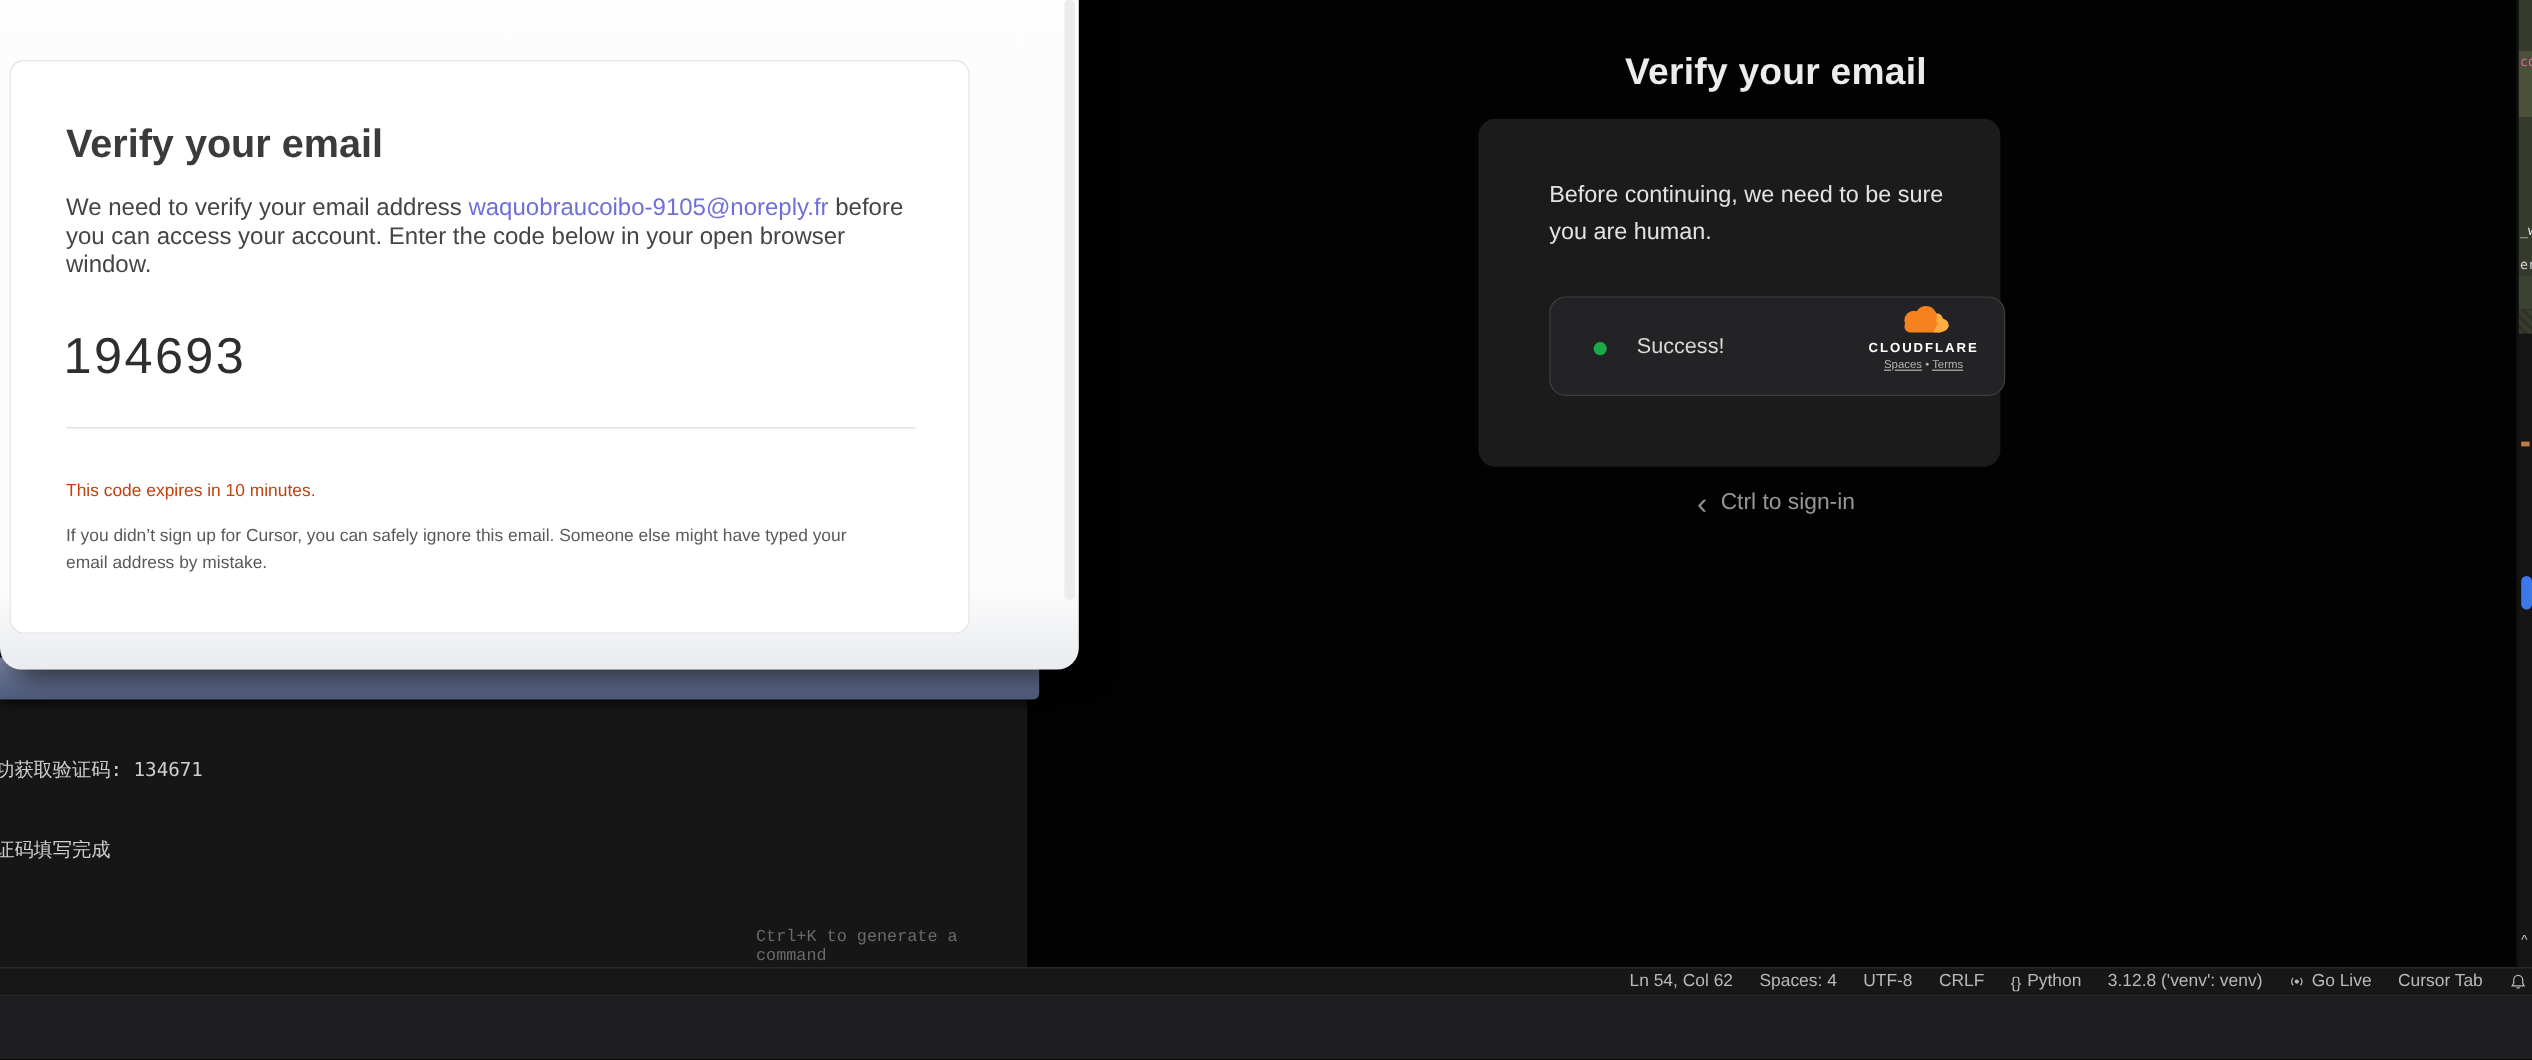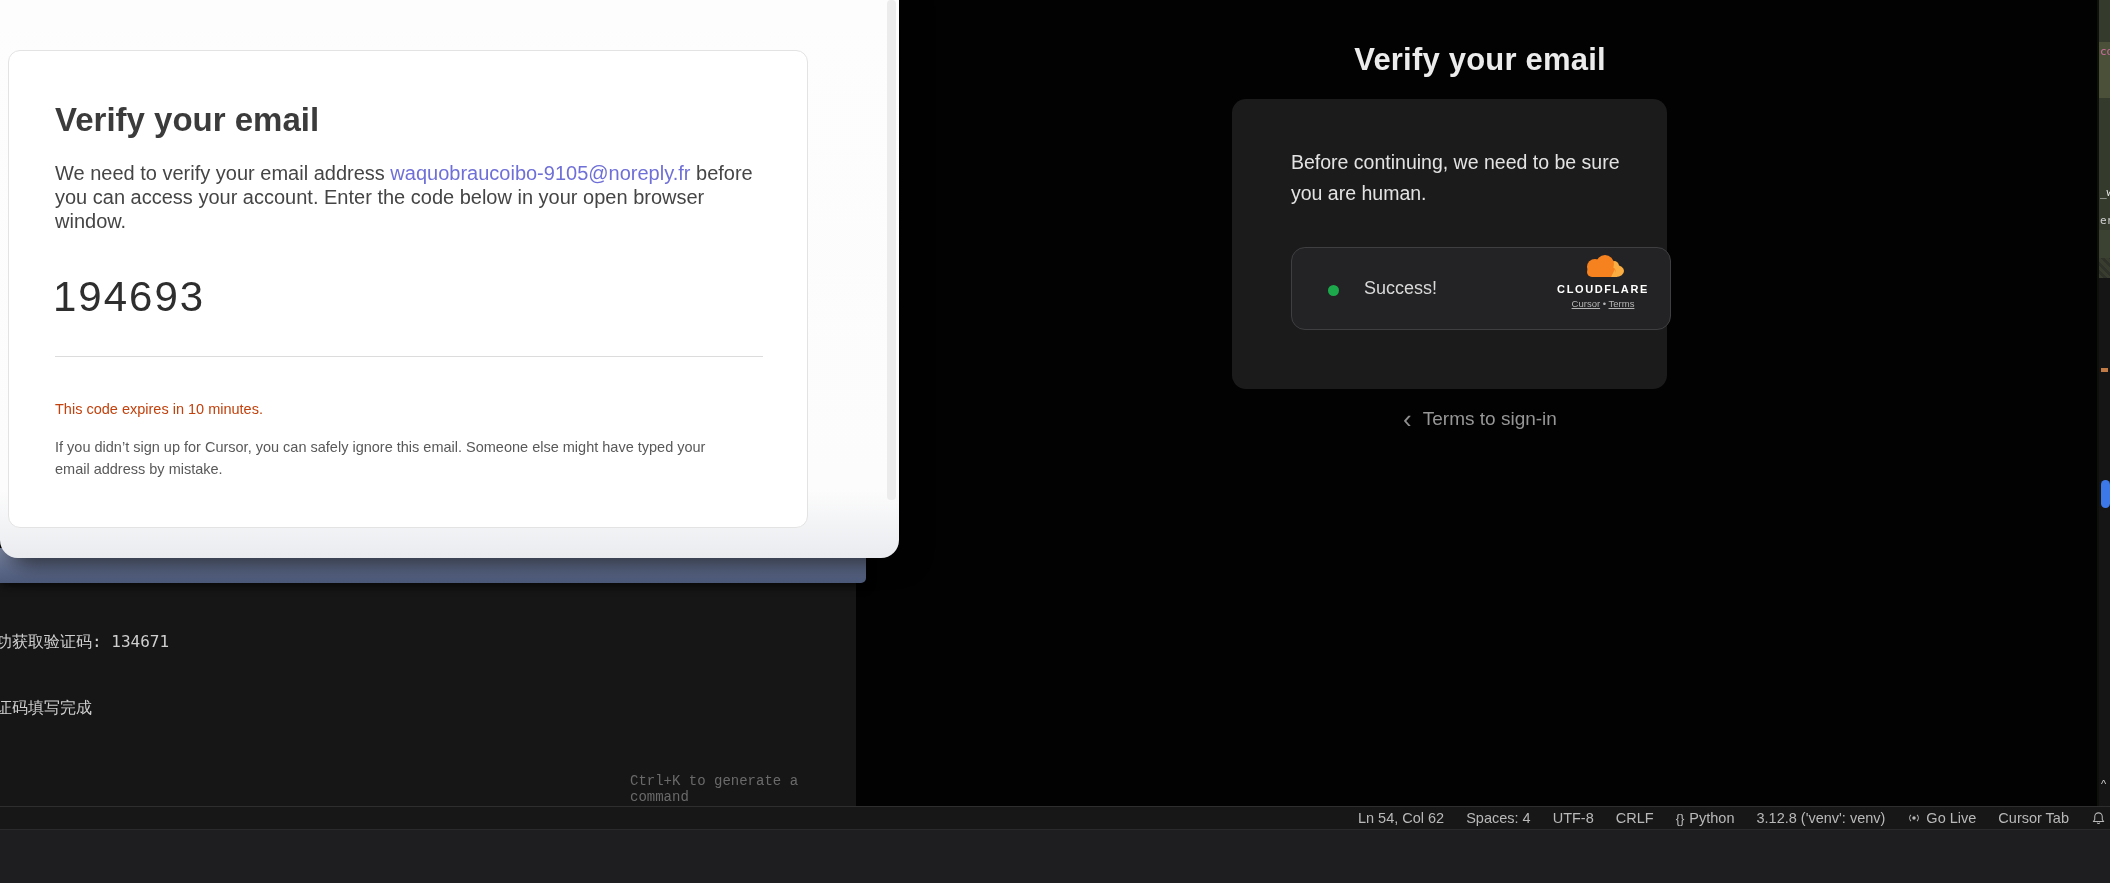--- a/index.html
+++ b/index.html
@@ -99,31 +99,31 @@
               <ellipse cx="35" cy="16" rx="8" ry="6" fill="#fbad41"></ellipse>
               <circle cx="33" cy="11" r="5" fill="#fbad41"></circle>
               <circle cx="14" cy="12" r="8" fill="#f6821f"></circle>
               <circle cx="24" cy="9" r="9" fill="#f6821f"></circle>
               <rect x="6" y="12" width="29" height="10" rx="5" fill="#f6821f"></rect>
               <path d="M30 22 L34 14 L36 22 Z" fill="#fbad41"></path>
             </svg>
           </span>
           <span class="cf-brand">CLOUDFLARE</span>
           <span class="cf-links">
-            <a>Cursor</a>
+            <a>Spaces</a>
             <span>•</span>
             <a>Terms</a>
           </span>
         </div>
       </div>
     </div>
 
     <div class="abs back-row">
       <span class="back-chev">‹</span>
-      <span class="back-label">Terms to sign-in</span>
+      <span class="back-label">Ctrl to sign-in</span>
     </div>
   </div>
 
   <div class="abs editor-strip">
     <div class="es-a"></div>
     <div class="es-band"></div>
     <div class="es-b"></div>
     <div class="es-c"></div>
     <div class="es-hatch"></div>
     <div class="es-frag" style="top:45px;color:#d06c9e;">co</div>

